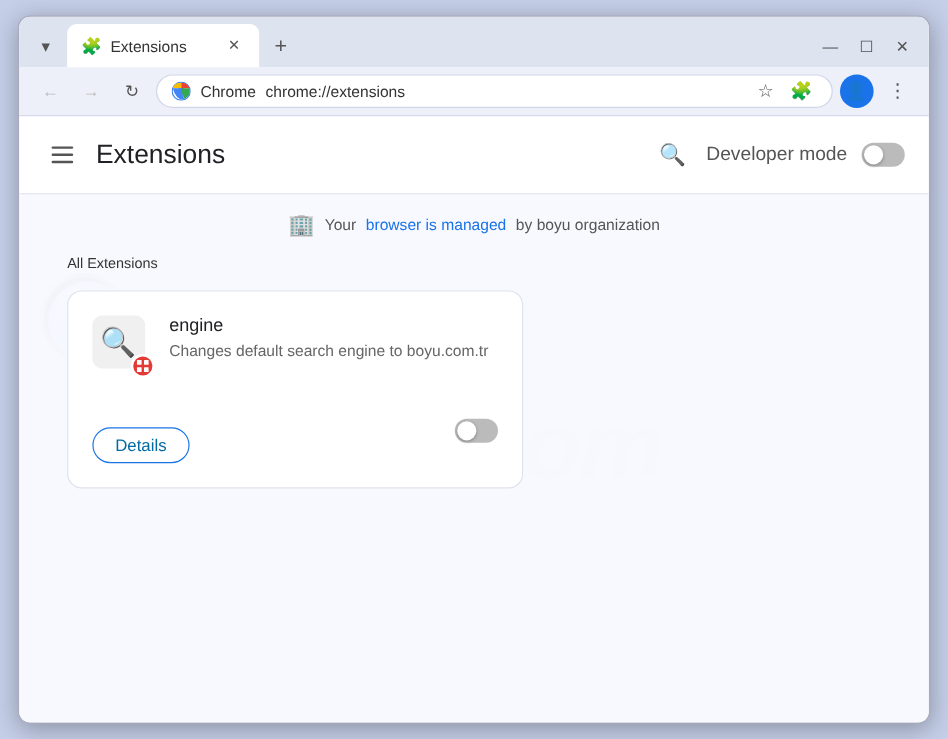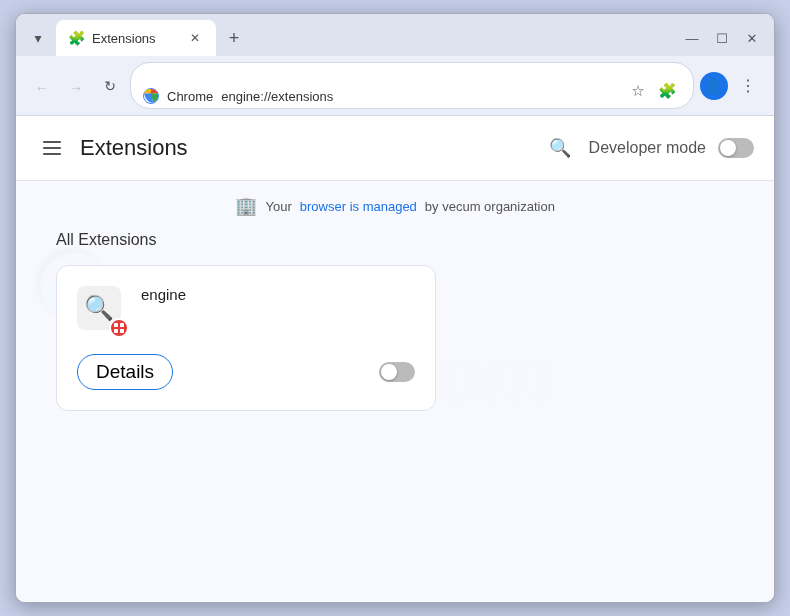--- a/index.html
+++ b/index.html
@@ -154,24 +154,24 @@
       color: #555;
     }
     .nav-btn.disabled { color: #bbb; cursor: default; }
 
     .address-bar {
       flex: 1;
       background: #fff;
       border: 1px solid #d0d5e8;
       border-radius: 20px;
       display: flex;
-      align-items: flex-end;
+      align-items: center;
       padding: 4px 12px;
       gap: 8px;
-      height: 47px;
+      height: 28px;
     }
 
     .chrome-brand {
       font-size: 13px;
       font-weight: 500;
       color: #333;
     }
 
     .address-url {
       font-size: 13px;
@@ -342,21 +342,21 @@
       color: #555;
     }
 
     
     .ext-section {
       padding: 0 40px 40px 40px;
       position: relative;
     }
 
     .section-title {
-      font-size: 16px;
+      font-size: 12px;
       font-weight: 500;
       color: #333;
       margin-bottom: 16px;
     }
 
     
     .watermark {
       position: absolute;
       top: 50%;
       left: 50%;
@@ -441,26 +441,27 @@
 
     .ext-card-bottom {
       display: flex;
       align-items: center;
       justify-content: space-between;
     }
 
     .details-btn {
       border: 1px solid #1a73e8;
       background: none;
-      color: #000000;
+      color: #0369a1;
       padding: 6px 18px;
       border-radius: 20px;
-      font-size: 19px;
+      font-size: 14px;
       cursor: pointer;
       font-weight: 500;
+      margin-top: 25px;
     }
 
     .ext-toggle {
       width: 36px;
       height: 20px;
       background: #bbb;
       border-radius: 10px;
       position: relative;
       cursor: pointer;
     }
@@ -512,21 +513,21 @@
 
       <svg class="chrome-icon-svg" viewBox="0 0 16 16" xmlns="http://www.w3.org/2000/svg">
         <circle cx="8" cy="8" r="7.5" fill="none" stroke="#4285F4" stroke-width="1"></circle>
         <circle cx="8" cy="8" r="3" fill="#4285F4"></circle>
         <path d="M8 1 Q13 1 15 5.5 L8 5.5 Z" fill="#EA4335"></path>
         <path d="M8 5.5 L1 5.5 Q2 1 8 1 Z" fill="#FBBC05"></path>
         <path d="M8 5.5 L15 5.5 Q16 12 10.5 14.5 L8 8 Z" fill="#34A853"></path>
         <path d="M8 8 L10.5 14.5 Q4 16 1 5.5 L8 5.5 Z" fill="#4285F4"></path>
       </svg>
       <span class="chrome-brand">Chrome</span>
-      <span class="address-url">engine://extensions</span>
+      <span class="address-url">chrome://extensions</span>
       <div class="address-icons">
         <button class="addr-icon-btn">☆</button>
         <button class="addr-icon-btn">🧩</button>
       </div>
     </div>
     <button class="profile-btn">👤</button>
     <button class="menu-btn">⋮</button>
   </div>
 
   <div class="page-content">
@@ -544,21 +545,21 @@
         <div class="toggle-switch">
           <div class="knob"></div>
         </div>
       </div>
     </div>
 
     <div class="managed-notice">
       <span class="managed-icon">🏢</span>
       <span>Your </span>
       <a href="#">browser is managed</a>
-      <span> by vecum organization</span>
+      <span> by boyu organization</span>
     </div>
 
     <div class="ext-section">
 
       <div class="watermark" aria-hidden="true">
         <div style="position:absolute; top:10px; left:10px; font-size:100px; color:#ccc; opacity:0.4; font-weight:900;">🔍</div>
         <div style="position:absolute; bottom:30px; left:0; right:0; text-align:center; font-size:80px; font-weight:900; font-style:italic; color:#c44; opacity:0.18; letter-spacing:-2px;">
           risk<span style="color:#aaa;">.com</span>
         </div>
       </div>
@@ -576,20 +577,21 @@
               <svg width="10" height="10" viewBox="0 0 10 10">
                 <rect x="0" y="0" width="4" height="4" fill="white" rx="0.5"></rect>
                 <rect x="6" y="0" width="4" height="4" fill="white" rx="0.5"></rect>
                 <rect x="0" y="6" width="4" height="4" fill="white" rx="0.5"></rect>
                 <rect x="6" y="6" width="4" height="4" fill="white" rx="0.5"></rect>
               </svg>
             </div>
           </div>
           <div class="ext-info">
             <div class="ext-name">engine</div>
+            <div class="ext-desc">Changes default search engine to boyu.com.tr</div>
           </div>
         </div>
         <div class="ext-card-bottom">
           <button class="details-btn">Details</button>
           <div class="ext-toggle">
             <div class="knob"></div>
           </div>
         </div>
       </div>
 

